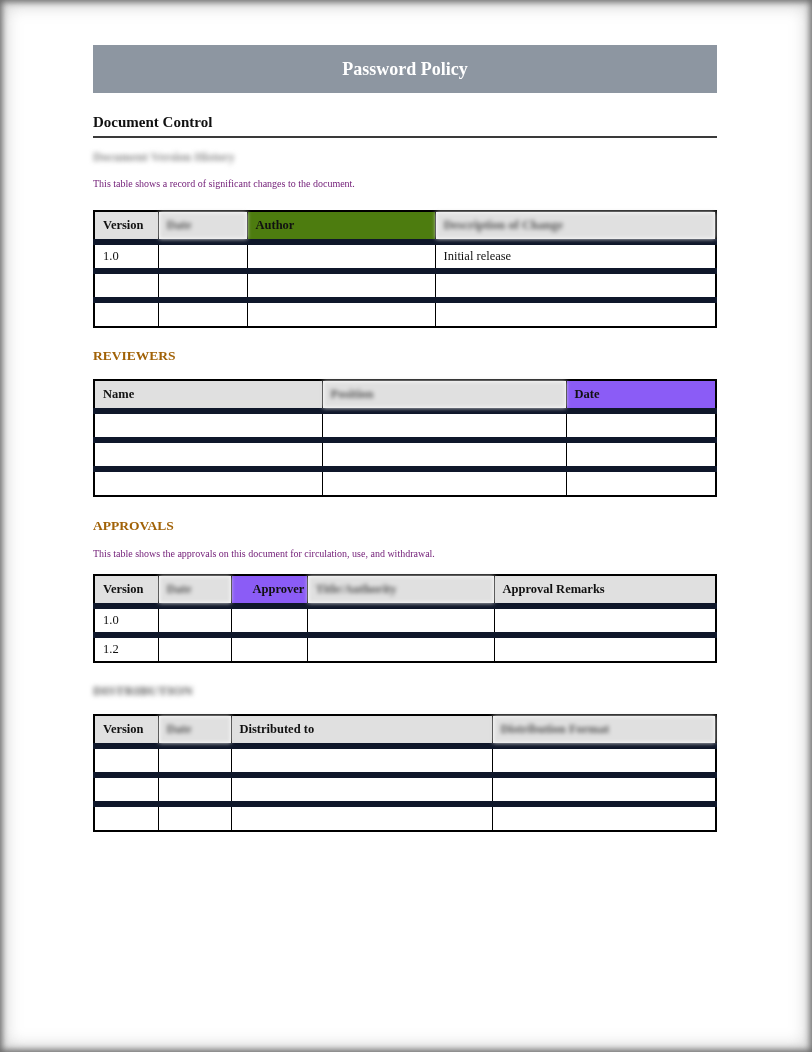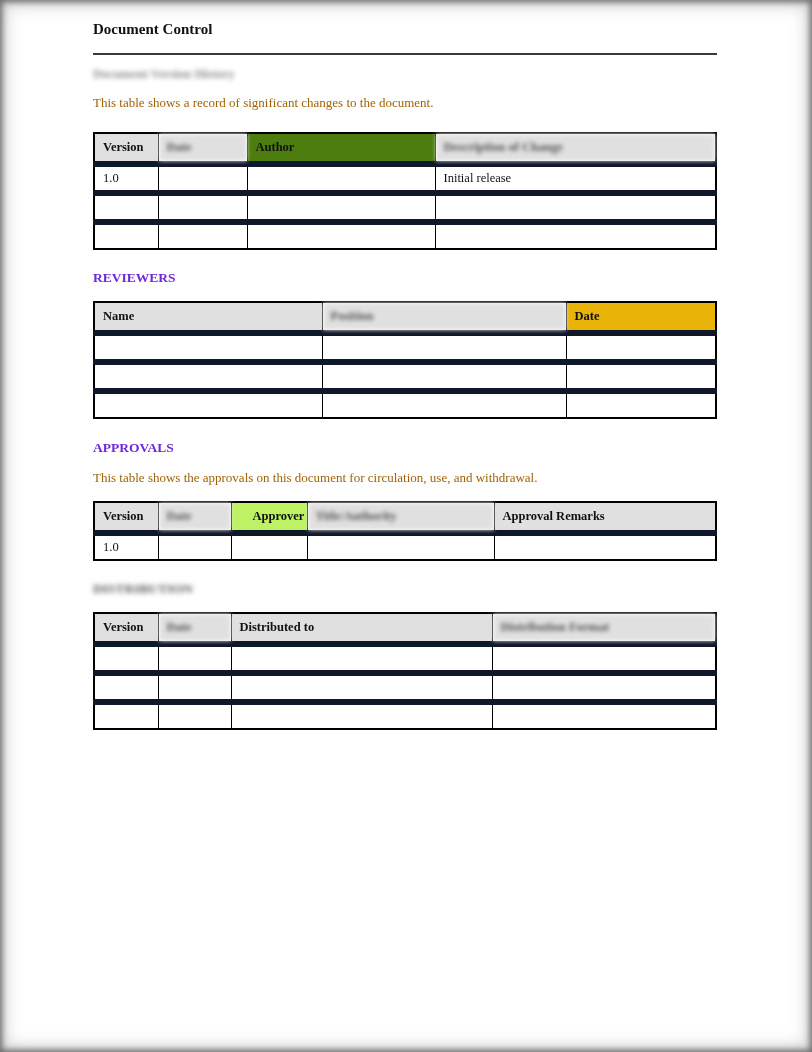--- a/index.html
+++ b/index.html
@@ -13,28 +13,28 @@
     box-shadow: inset 0 0 6px 2px rgba(85,85,85,0.85), inset 0 0 16px 6px rgba(130,130,130,0.35);
   }
   .content{position:absolute;left:93px;top:0;width:624px;}
   .banner{
     margin-top:45px;height:48px;
     display:flex;align-items:center;justify-content:center;
   }
   .banner-title{color:#ffffff;font-weight:bold;font-size:18px;}
   .section-heading{
     margin-top:21px;font-weight:bold;font-size:15px;color:#111;
-    padding-bottom:15px;border-bottom:2px solid #3a3a3a;
+    padding-bottom:5px;border-bottom:2px solid #3a3a3a;
   }
   .sub-blur{
     margin-top:12px;font-weight:bold;font-size:12.5px;color:#8a8a8a;
     filter:blur(2.4px);
   }
-  .intro{margin-top:13px;font-size:13px;color:#a16207;}
-  .mini-heading{margin-top:20px;font-weight:bold;font-size:13.5px;color:#6d28d9;}
+  .intro{margin-top:13px;font-size:10px;color:#701a75;}
+  .mini-heading{margin-top:20px;font-weight:bold;font-size:13.5px;color:#a16207;}
   .mini-heading.blur-head{color:#5a5a5a;filter:blur(2.6px);}
   table.doc-table{
     border-collapse:collapse;table-layout:fixed;width:624px;
     margin-top:17px;
     font-size:12.5px;
   }
   table.doc-table th, table.doc-table td{
     border:1px solid #000;
     padding:0 8px;
     text-align:left;
@@ -57,20 +57,23 @@
   }
   .footer .col{line-height:14px;}
   .footer .right{text-align:right;}
 </style>
 </head>
 <body>
 
 <div class="page">
   <div class="content">
 
+    <div class="banner" id="banner" style="background: rgb(141, 150, 161);">
+      <span class="banner-title">Password Policy</span>
+    </div>
 
     <div class="section-heading">Document Control</div>
 
     <div class="sub-blur">Document Version History</div>
 
     <div class="intro">This table shows a record of significant changes to the document.</div>
 
     <table class="doc-table" style="margin-top:21px;">
       <colgroup>
           <col style="width:64px">
@@ -113,21 +116,21 @@
     <table class="doc-table">
       <colgroup>
           <col style="width:228px">
           <col style="width:244px">
           <col>
         </colgroup>
       <thead>
         <tr>
           <th class="hdr" style="background: rgb(224, 224, 224);">Name</th>
           <th class="hdr blur" style="background: rgb(224, 224, 224);">Position</th>
-          <th class="hdr" style="background: #eab308;">Date</th>
+          <th class="hdr" style="background: #8b5cf6;">Date</th>
         </tr>
       </thead>
       <tbody>
         <tr>
           <td></td>
           <td></td>
           <td></td>
         </tr>
         <tr>
           <td></td>
@@ -151,28 +154,35 @@
           <col style="width:64px">
           <col style="width:73px">
           <col style="width:76px">
           <col style="width:187px">
           <col>
         </colgroup>
       <thead>
         <tr>
           <th class="c hdr" style="background: rgb(224, 224, 224);">Version</th>
           <th class="c hdr blur" style="background: rgb(224, 224, 224);">Date</th>
-          <th class="c hdr" style="background: #bef264; padding-left: 21px;">Approver</th>
+          <th class="c hdr" style="background: #8b5cf6; padding-left: 21px;">Approver</th>
           <th class="hdr blur" style="background: rgb(224, 224, 224);">Title/Authority</th>
           <th class="hdr" style="background: rgb(224, 224, 224);">Approval Remarks</th>
         </tr>
       </thead>
       <tbody>
         <tr>
           <td class="c">1.0</td>
+          <td></td>
+          <td></td>
+          <td></td>
+          <td></td>
+        </tr>
+        <tr>
+          <td class="c">1.2</td>
           <td></td>
           <td></td>
           <td></td>
           <td></td>
         </tr>
       </tbody>
     </table>
 
     <div class="mini-heading blur-head">DISTRIBUTION</div>
 

